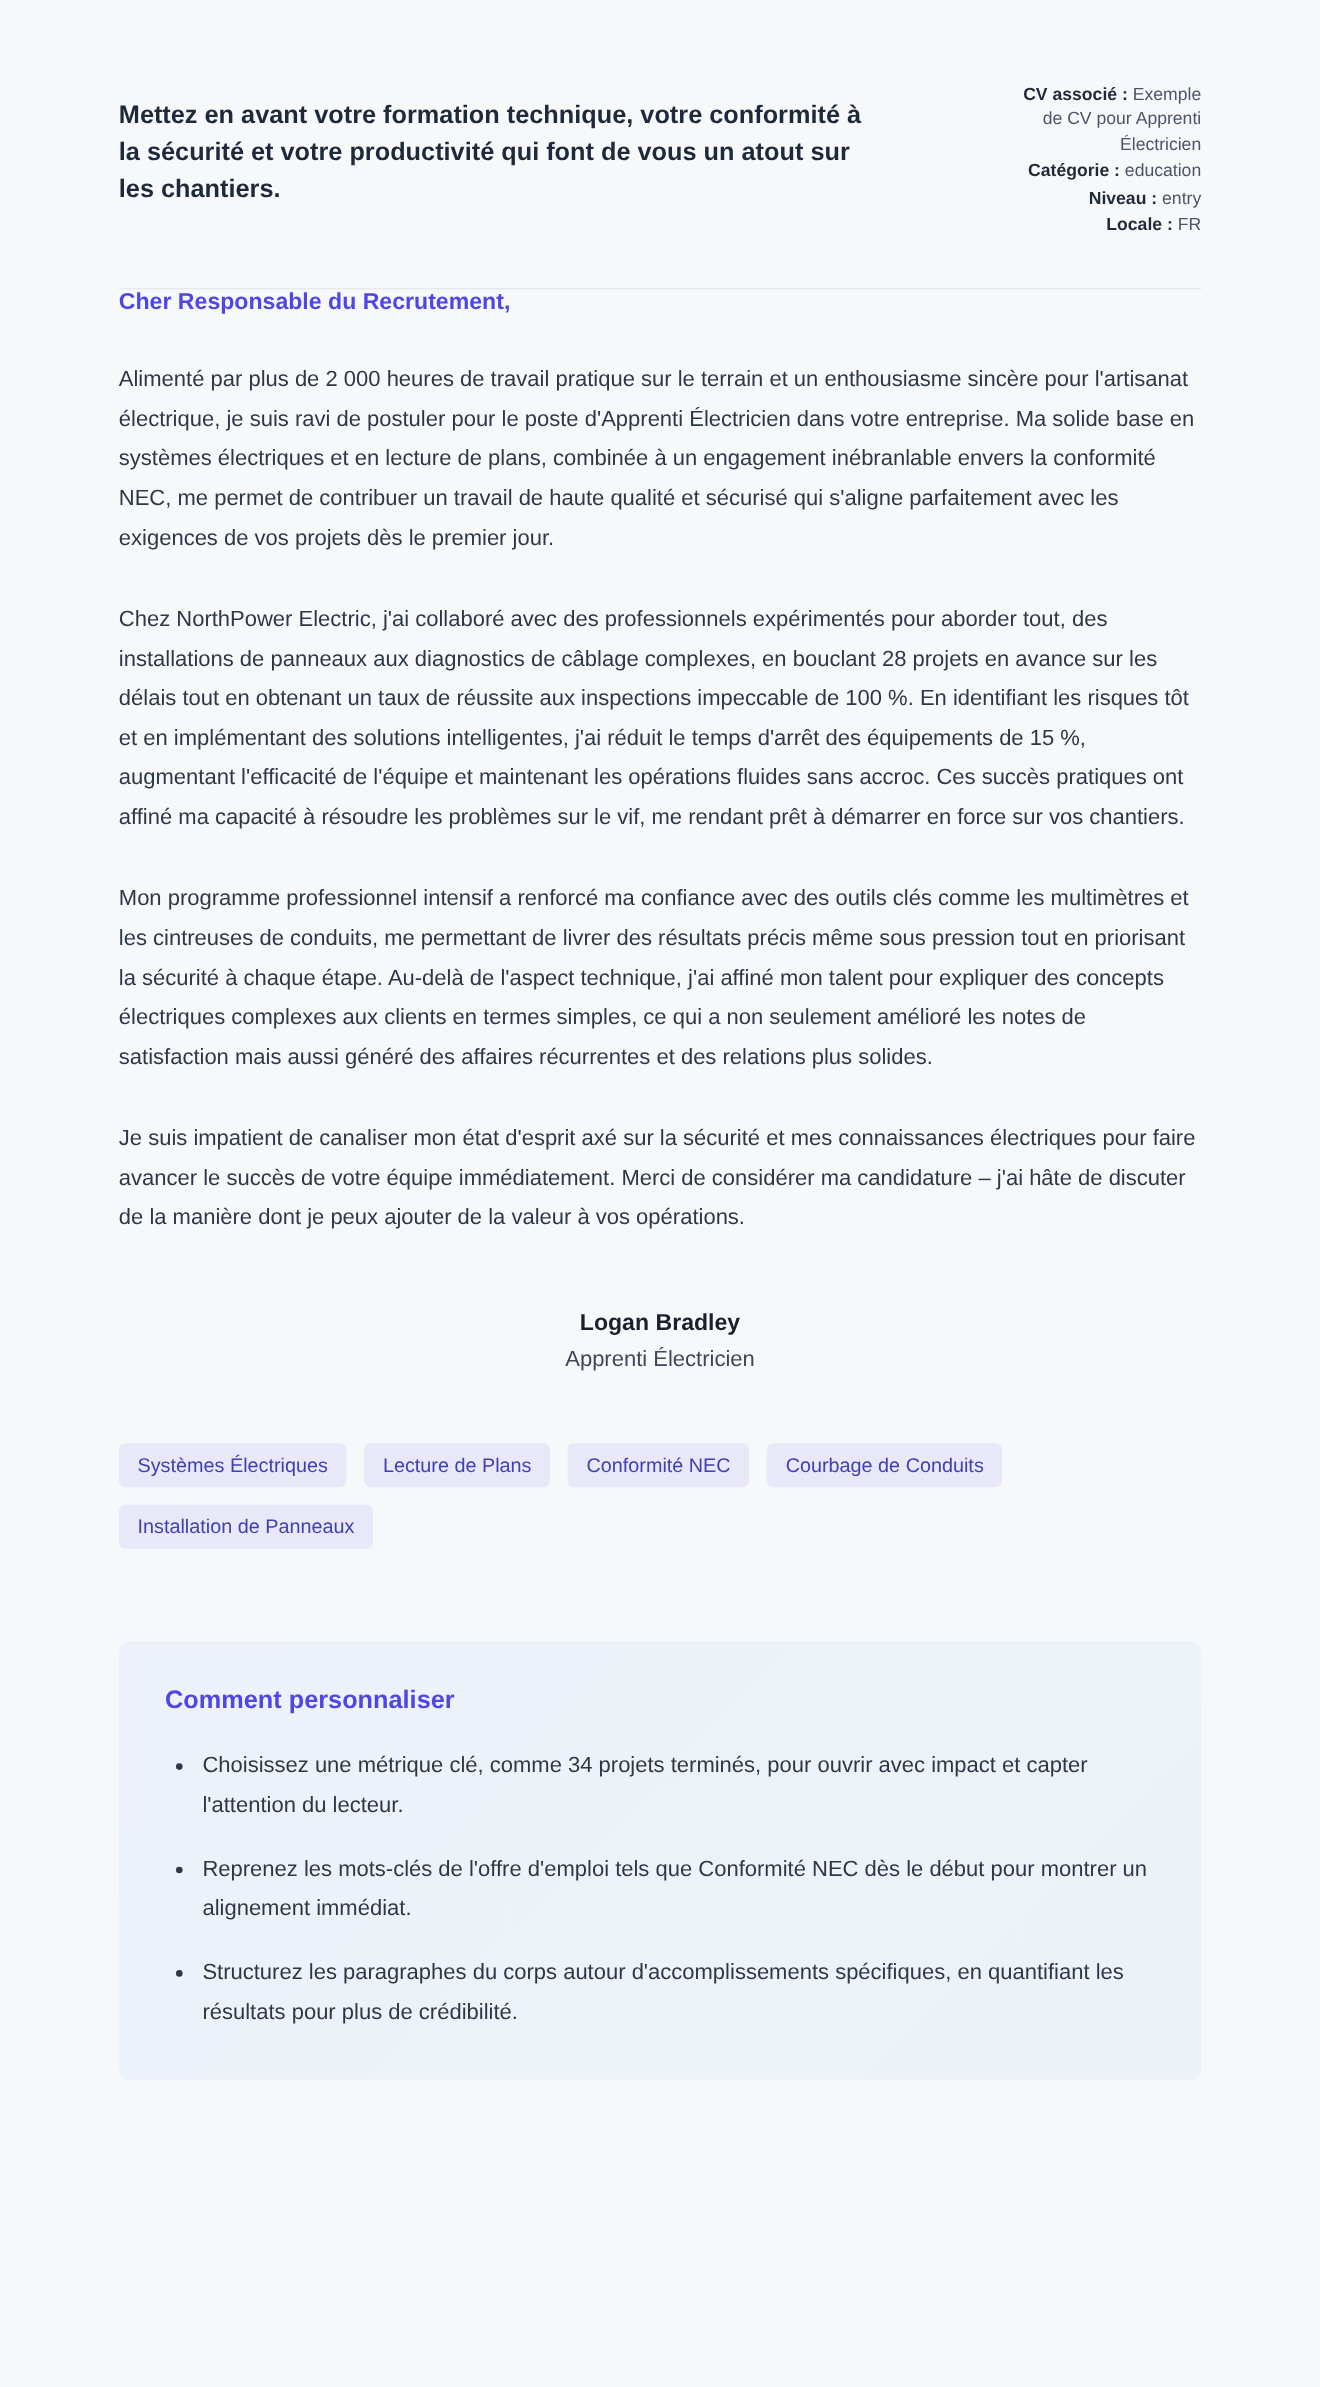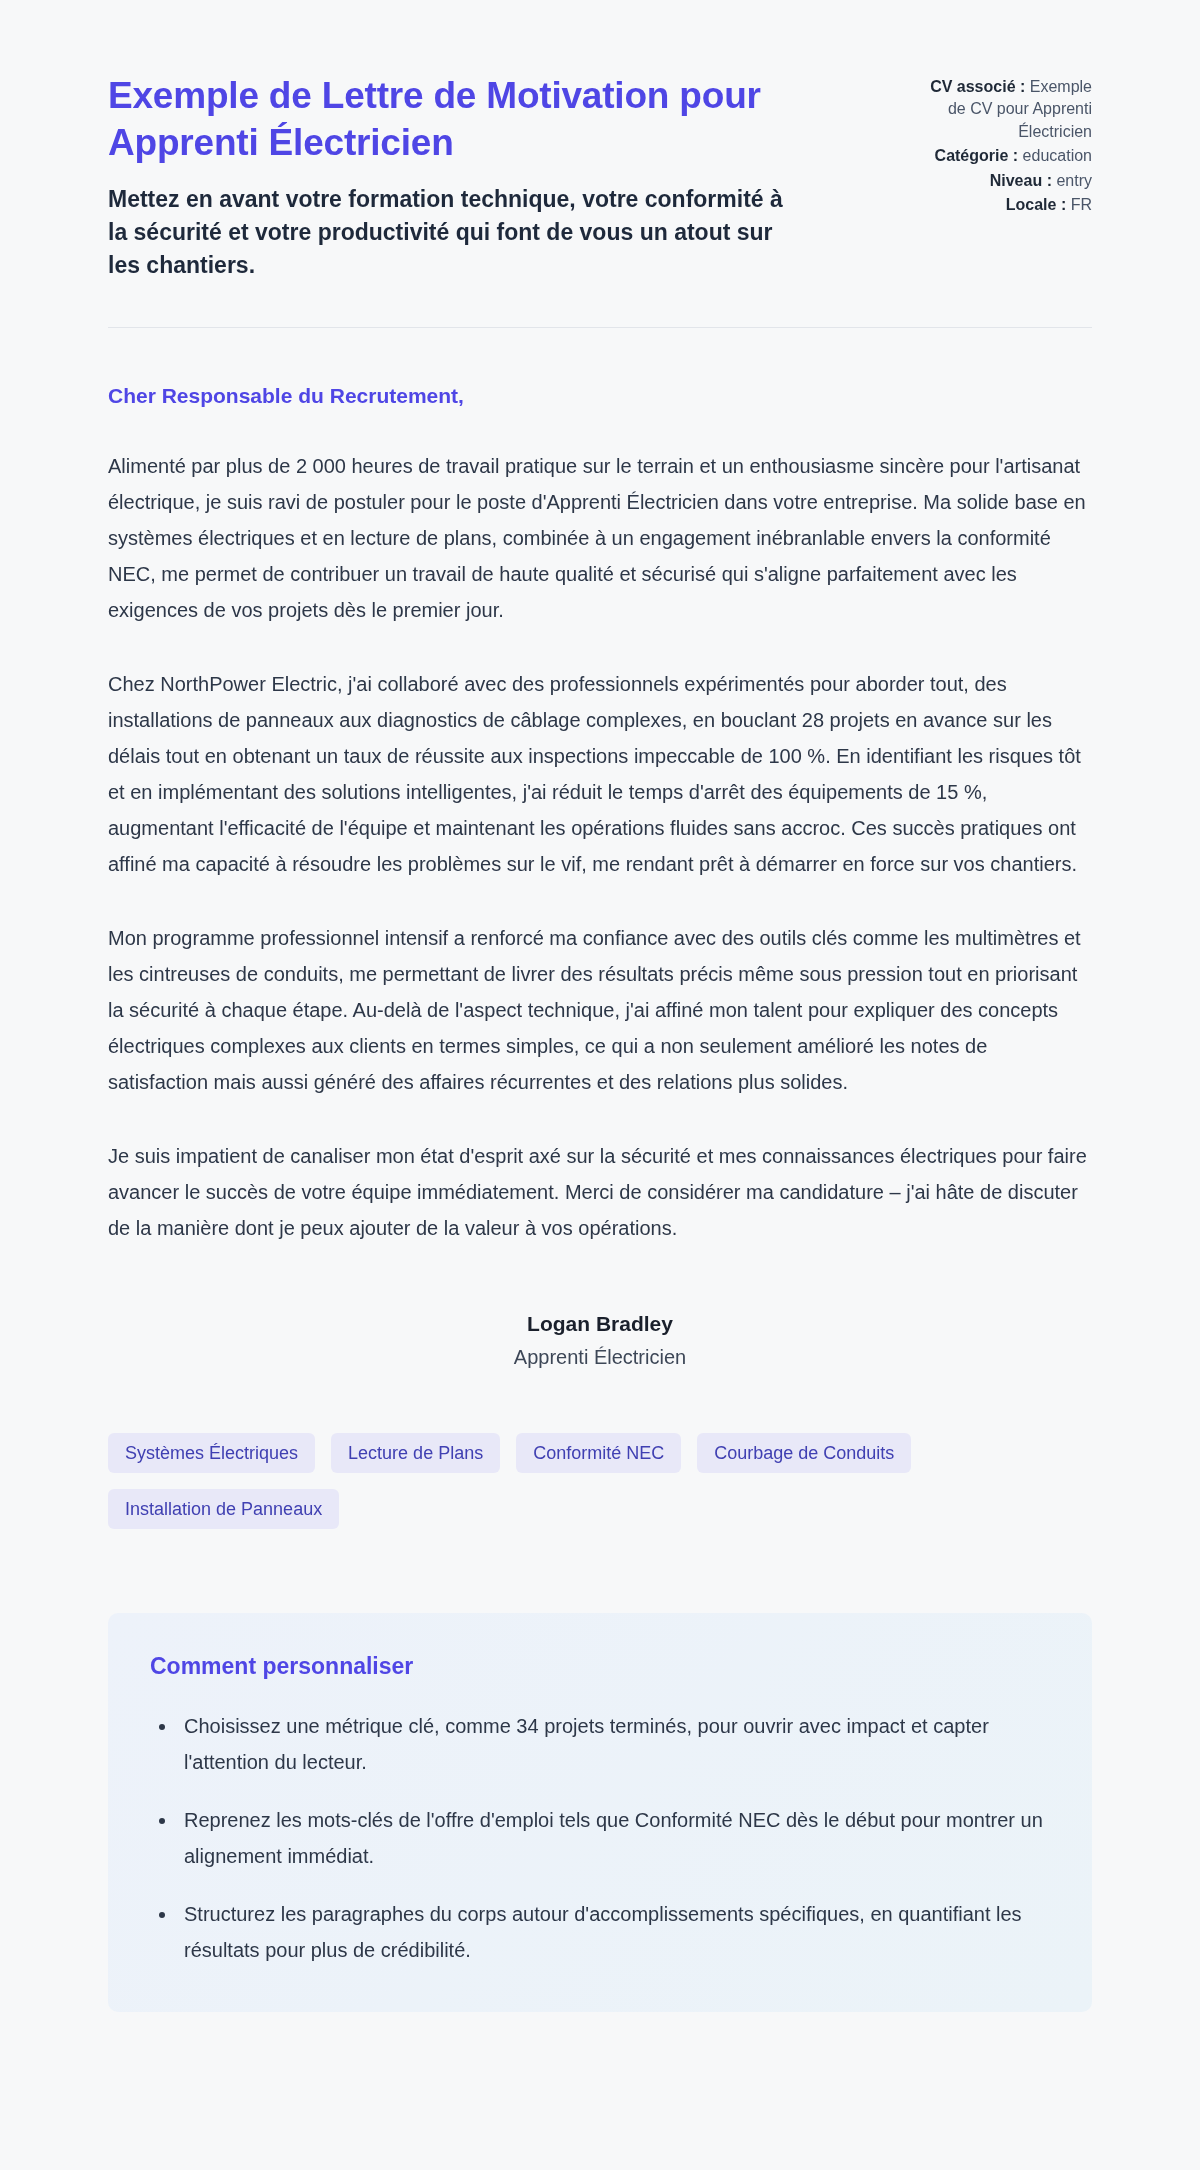--- a/index.html
+++ b/index.html
@@ -62,21 +62,21 @@
     color: #1f2937;
   }
 
   .divider {
     border: none;
     border-top: 1px solid #e2e5ea;
     margin-top: 44px;
   }
 
   
-  .letter { margin-top: 56px; }
+  .letter { }
 
   .salutation {
     color: #4f46e5;
     font-weight: 700;
     font-size: 21px;
     margin-bottom: 40px;
   }
 
   .para {
     font-size: 20px;
@@ -151,21 +151,20 @@
 
   .tips-list li:last-child { margin-bottom: 0; }
 </style>
 </head>
 <body>
 
 <div class="page">
 
   <header class="header">
     <div class="header-left">
-      <h1 class="page-title">Exemple de Lettre de Motivation pour Apprenti Électricien</h1>
       <p class="page-subtitle">Mettez en avant votre formation technique, votre conformité à la sécurité et votre productivité qui font de vous un atout sur les chantiers.</p>
     </div>
 
     <aside class="meta">
       <div class="meta-entry">
         <span class="meta-label">CV associé :</span>
         <span class="meta-value">Exemple de CV pour Apprenti Électricien</span>
       </div>
       <div class="meta-entry">
         <span class="meta-label">Catégorie :</span>

